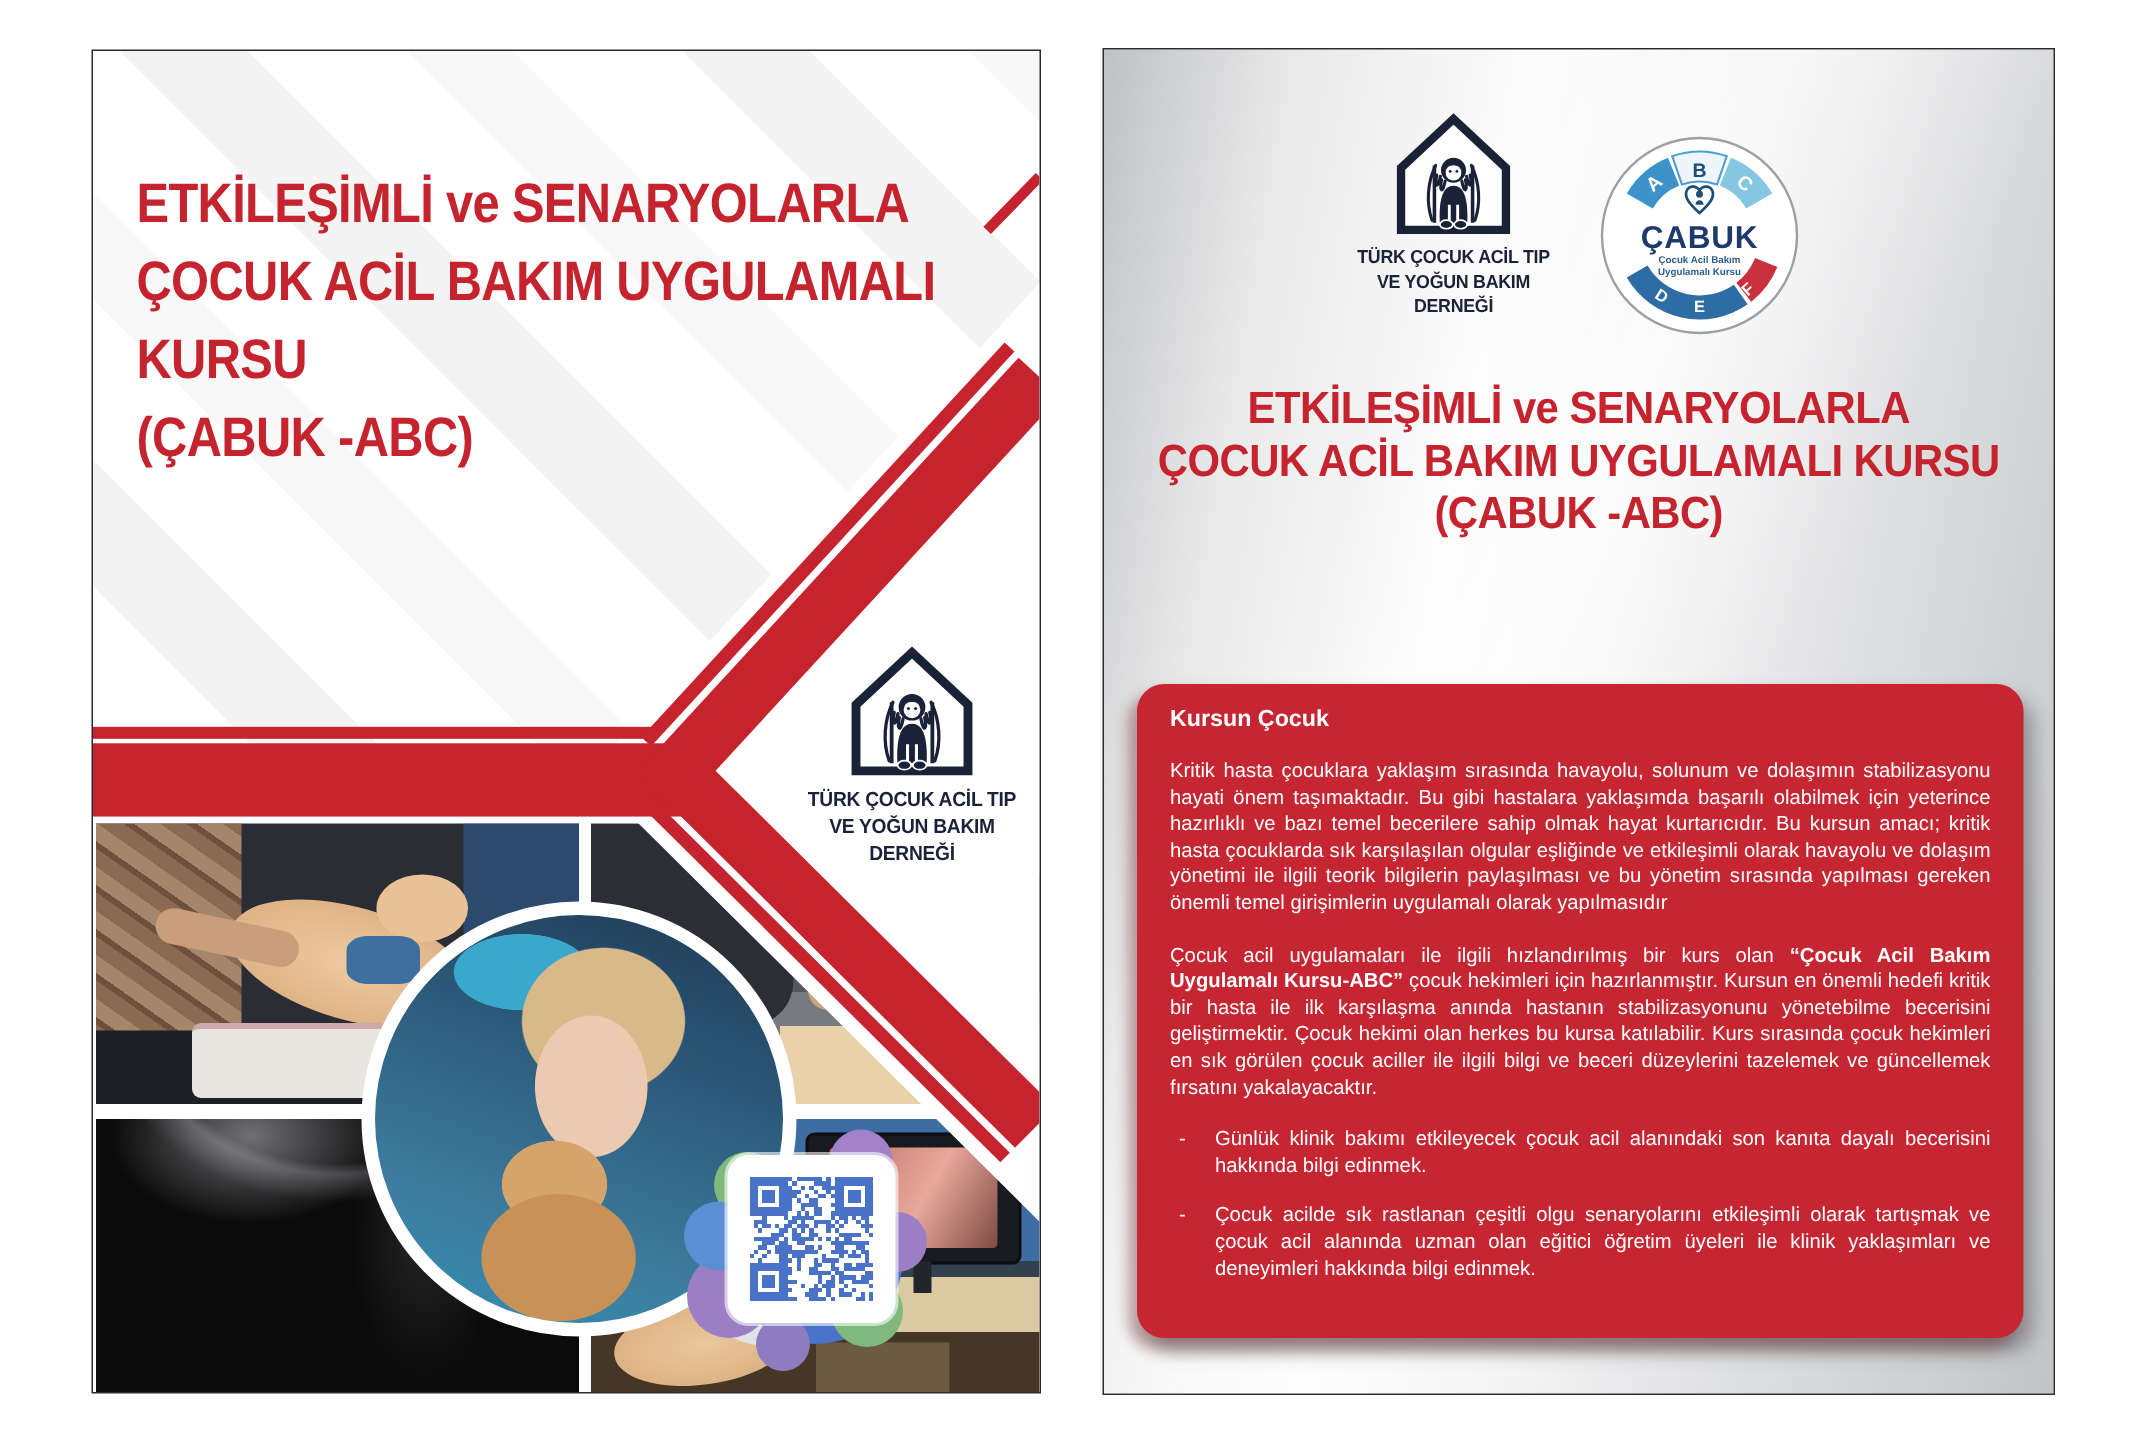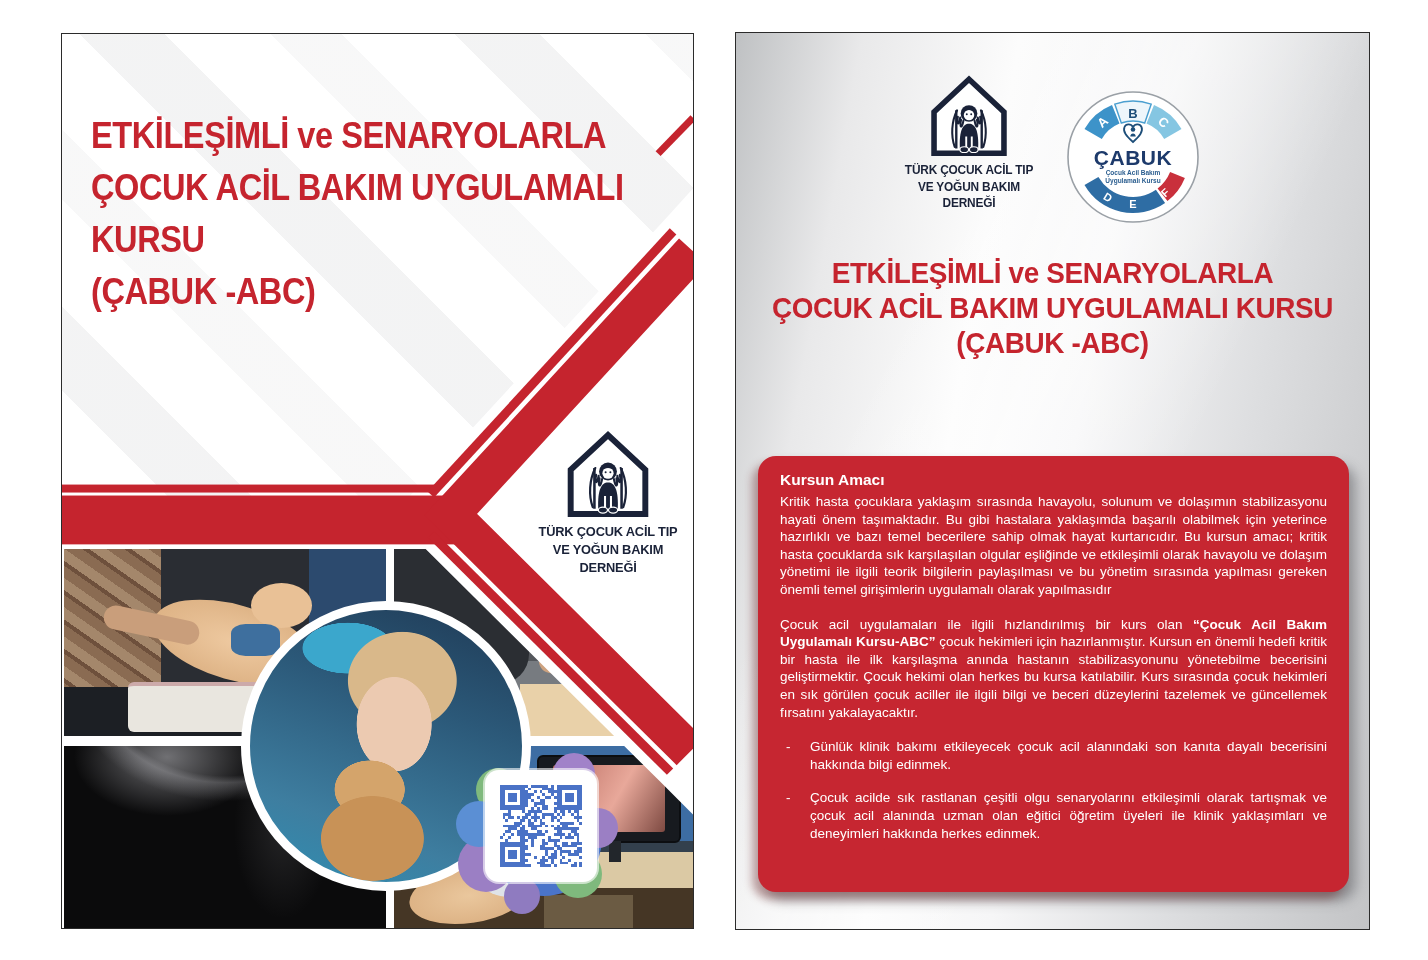--- a/index.html
+++ b/index.html
@@ -76,21 +76,21 @@
   #rp-assoc{position:absolute;left:153px;top:36px;width:160px;text-align:center;}
   #rp-assoc svg{width:96px;height:89px;}
   #rp-assoc .assoc-name{font-size:12.5px;line-height:16.5px;}
   #rp-cabuk{position:absolute;left:329px;top:56px;width:136px;height:136px;}
   .info-title{position:absolute;left:0;top:222px;width:100%;text-align:center;color:#C5242E;font-weight:700;
     font-size:30px;line-height:35px;letter-spacing:-.4px;transform:scaleX(.93);z-index:2;}
   #info-box{position:absolute;left:22px;top:423px;width:591px;height:436px;box-sizing:border-box;background:#C62631;
     border-radius:18px;padding:14px 22px 12px;color:#fff;font-size:13.5px;line-height:17.6px;z-index:2;
     box-shadow:-6px 7px 9px rgba(100,25,30,.38),7px 9px 12px rgba(70,70,75,.42);}
   .box-h{font-size:15.5px;font-weight:700;line-height:19px;}
-  .box-p{text-align:justify;margin:4px 0 17px 0;}
+  .box-p{text-align:justify;margin:16px 0 17px 0;}
   .box-h2{margin:16px 0 15px 0;}
   .bullet{display:flex;margin-bottom:16px;text-align:justify;}
   .bullet .dash{width:30px;flex:0 0 30px;padding-left:6px;box-sizing:border-box;}
   .b{font-weight:700;}
 </style>
 </head>
 <body>
 
 <svg width="0" height="0" style="position:absolute">
   <symbol id="house-logo" viewBox="0 0 120 112">
@@ -519,25 +519,25 @@
     </svg>
   </div>
 
   <div class="info-title">
     <div>ETKİLEŞİMLİ ve SENARYOLARLA</div>
     <div>ÇOCUK ACİL BAKIM UYGULAMALI KURSU</div>
     <div>(ÇABUK -ABC)</div>
   </div>
 
   <div id="info-box">
-    <div class="box-h">Kursun Amacı</div>
+    <div class="box-h">Kursun Çocuk</div>
     <p class="box-p">Kritik hasta çocuklara yaklaşım sırasında havayolu, solunum ve dolaşımın stabilizasyonu hayati önem taşımaktadır. Bu gibi hastalara yaklaşımda başarılı olabilmek için yeterince hazırlıklı ve bazı temel becerilere sahip olmak hayat kurtarıcıdır. Bu kursun amacı; kritik hasta çocuklarda sık karşılaşılan olgular eşliğinde ve etkileşimli olarak havayolu ve dolaşım yönetimi ile ilgili teorik bilgilerin paylaşılması ve bu yönetim sırasında yapılması gereken önemli temel girişimlerin uygulamalı olarak yapılmasıdır</p>
     <p class="box-p"><span>Çocuk acil uygulamaları ile ilgili hızlandırılmış bir kurs olan </span><span class="b">“Çocuk Acil Bakım Uygulamalı Kursu-ABC”</span><span> çocuk hekimleri için hazırlanmıştır. Kursun en önemli hedefi kritik bir hasta ile ilk karşılaşma anında hastanın stabilizasyonunu yönetebilme becerisini geliştirmektir. Çocuk hekimi olan herkes bu kursa katılabilir. Kurs sırasında çocuk hekimleri en sık görülen çocuk aciller ile ilgili bilgi ve beceri düzeylerini tazelemek ve güncellemek fırsatını yakalayacaktır.</span></p>
     <div class="bullet">
       <span class="dash">-</span>
       <span>Günlük klinik bakımı etkileyecek çocuk acil alanındaki son kanıta dayalı becerisini hakkında bilgi edinmek.</span>
     </div>
     <div class="bullet">
       <span class="dash">-</span>
-      <span>Çocuk acilde sık rastlanan çeşitli olgu senaryolarını etkileşimli olarak tartışmak ve çocuk acil alanında uzman olan eğitici öğretim üyeleri ile klinik yaklaşımları ve deneyimleri hakkında herkes edinmek.</span>
+      <span>Çocuk acilde sık rastlanan çeşitli olgu senaryolarını etkileşimli olarak tartışmak ve çocuk acil alanında uzman olan eğitici öğretim üyeleri ile klinik yaklaşımları ve deneyimleri hakkında bilgi edinmek.</span>
     </div>
   </div>
 </div>
 
 </body></html>

